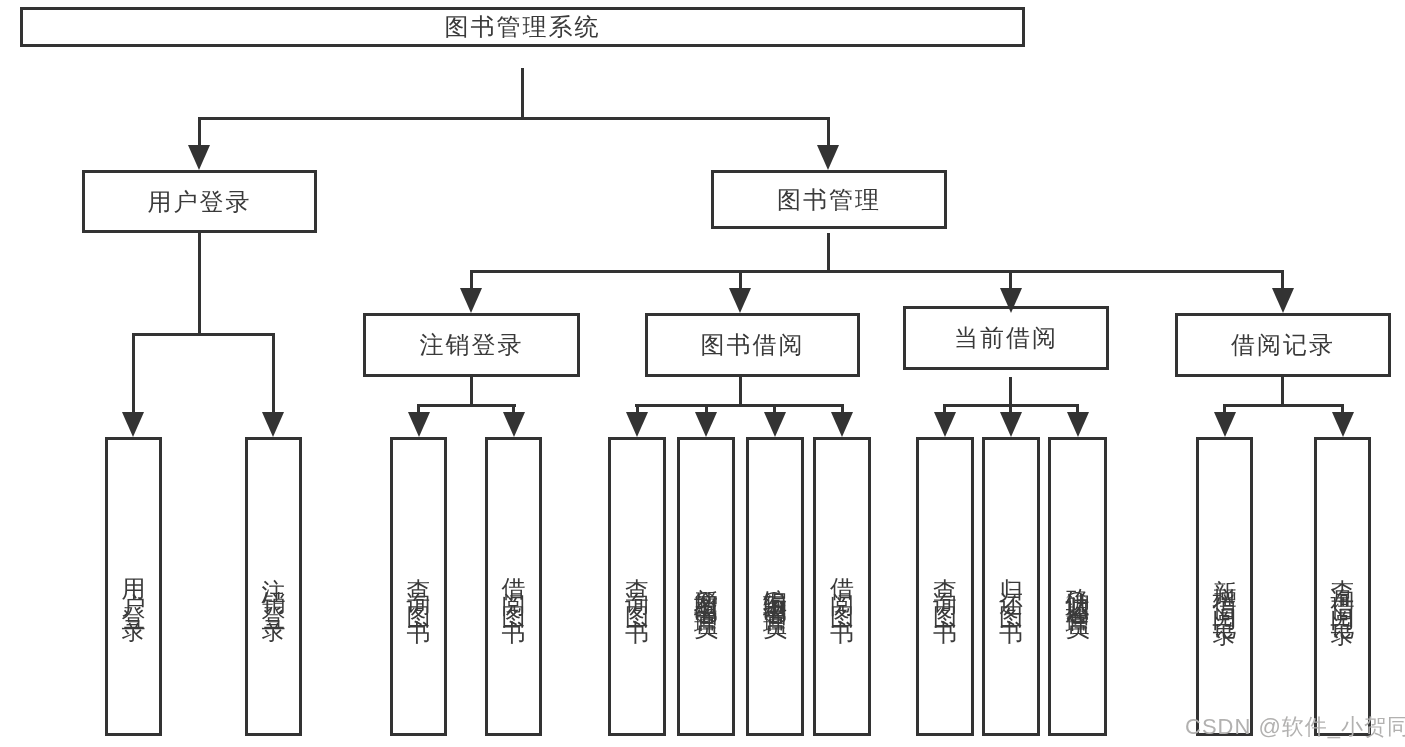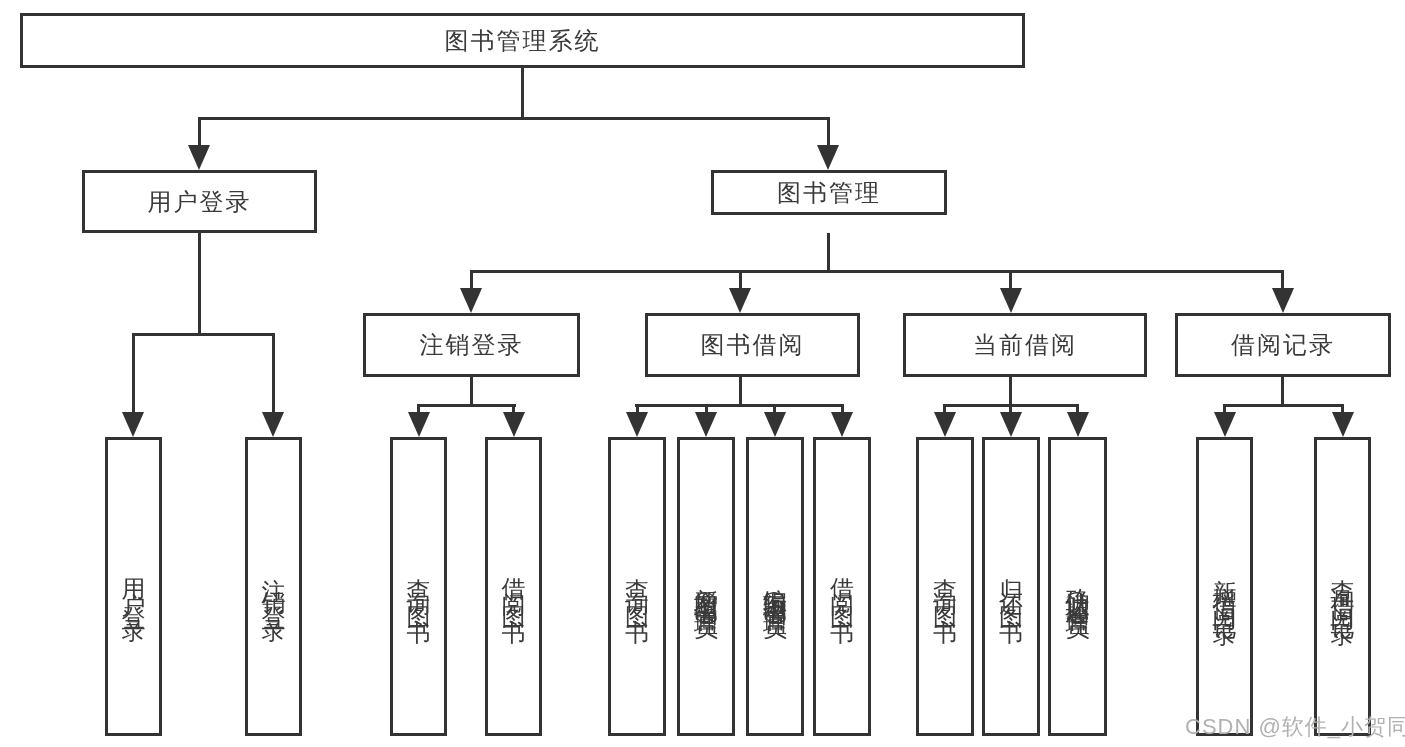--- a/index.html
+++ b/index.html
@@ -55,41 +55,41 @@
     color:var(--wm);
     z-index:10;
     white-space:nowrap;
   }
 </style>
 </head>
 <body>
 
 <div class="stage">
 
-  <div class="box" style="left:20px;top:13px;width:1005px;height:55px;">
+  <div class="box" style="left:20px;top:7px;width:1005px;height:40px;">
     <span class="hlabel">图书管理系统</span>
   </div>
 
   <div class="box" style="left:82px;top:170px;width:235px;height:63px;">
     <span class="hlabel">用户登录</span>
   </div>
 
-  <div class="box" style="left:711px;top:170px;width:236px;height:45px;">
+  <div class="box" style="left:711px;top:170px;width:236px;height:59px;">
     <span class="hlabel">图书管理</span>
   </div>
 
   <div class="box" style="left:363px;top:313px;width:217px;height:64px;">
     <span class="hlabel">注销登录</span>
   </div>
 
   <div class="box" style="left:633px;top:313px;width:215px;height:64px;margin-left:12px;">
     <span class="hlabel">图书借阅</span>
   </div>
 
-  <div class="box" style="left:903px;top:313px;width:244px;height:64px;">
+  <div class="box" style="left:903px;top:306px;width:206px;height:64px;">
     <span class="hlabel">当前借阅</span>
   </div>
 
   <div class="box" style="left:1175px;top:313px;width:216px;height:64px;">
     <span class="hlabel">借阅记录</span>
   </div>
 
   <div class="box" style="left:105px;top:437px;width:57px;height:299px;">
     <span class="vtext" style="letter-spacing: 14px;">用户登录</span>
   </div>

